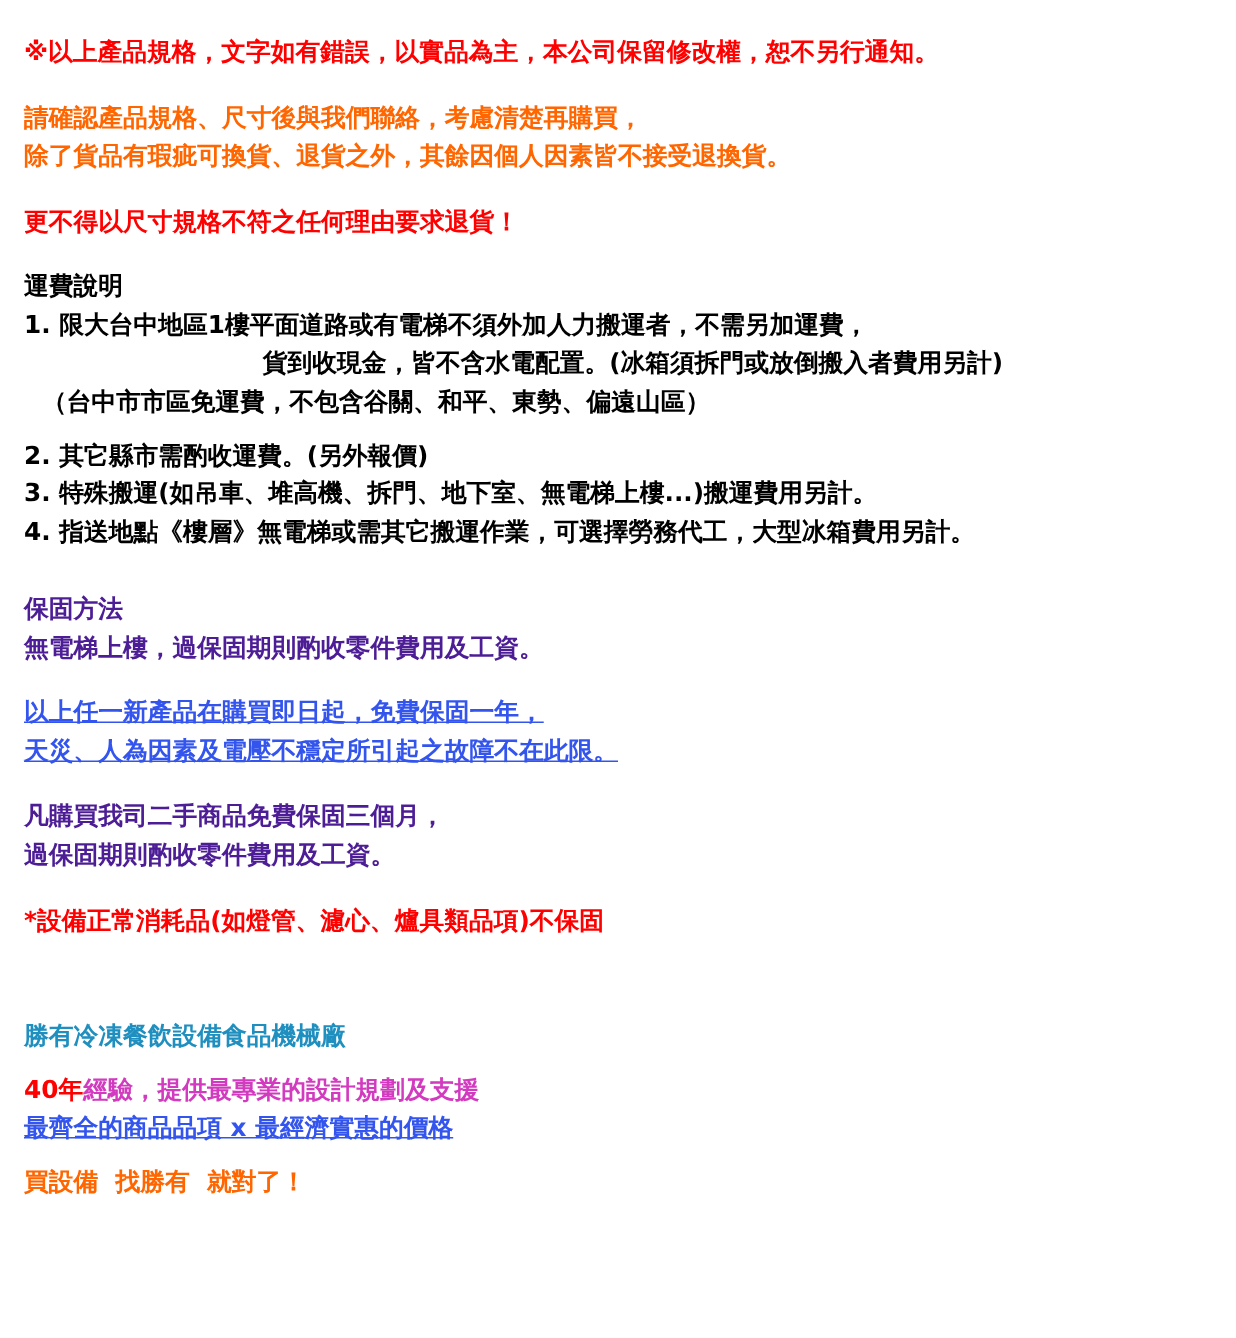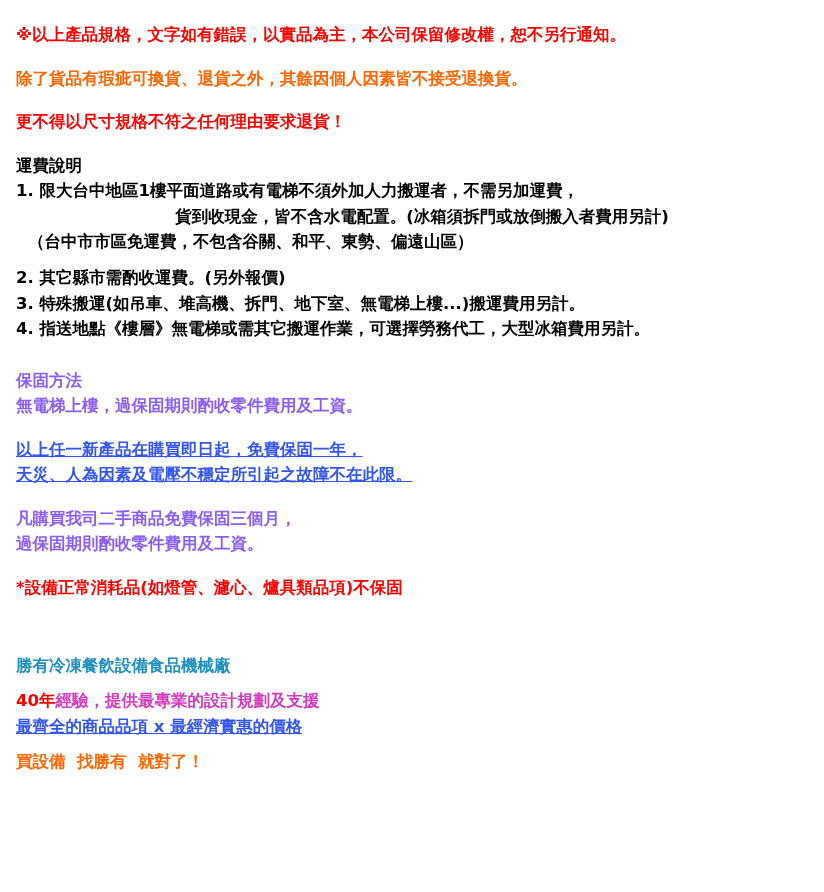--- a/index.html
+++ b/index.html
@@ -29,35 +29,36 @@
   }
   .gap-sm { height: 10px; }
   .gap-md { height: 18px; }
   .gap-lg { height: 26px; }
   .gap-xl { height: 34px; }
 
   .c-red     { color: #ff0000; }
   .c-orange  { color: #ff6600; }
   .c-blue    { color: #3355ee; text-decoration: underline; }
   .c-black   { color: #000000; }
-  .c-violet  { color: #8b5cf6; }
+  .c-violet  { color: #4c1d95; }
   .c-teal    { color: #1f8fbf; }
   .c-magenta { color: #d23bbf; margin-top: 14px; }
 
   .indent-1 { padding-left: 20px; text-align: center; }
   .indent-2 { padding-left: 12px; }
 </style>
 </head>
 <body>
 
 <div class="page">
 
   <div class="blk">
     <div class="line c-red">※以上產品規格，文字如有錯誤，以實品為主，本公司保留修改權，恕不另行通知。</div>
     <div class="gap-md"></div>
+    <div class="line c-orange">請確認產品規格、尺寸後與我們聯絡，考慮清楚再購買，</div>
     <div class="line c-orange">除了貨品有瑕疵可換貨、退貨之外，其餘因個人因素皆不接受退換貨。</div>
     <div class="gap-md"></div>
     <div class="line c-red">更不得以尺寸規格不符之任何理由要求退貨！</div>
   </div>
 
   <div class="gap-md"></div>
 
   <div class="blk">
     <div class="line c-black">運費說明</div>
     <div class="line c-black">1. 限大台中地區1樓平面道路或有電梯不須外加人力搬運者，不需另加運費，</div>

